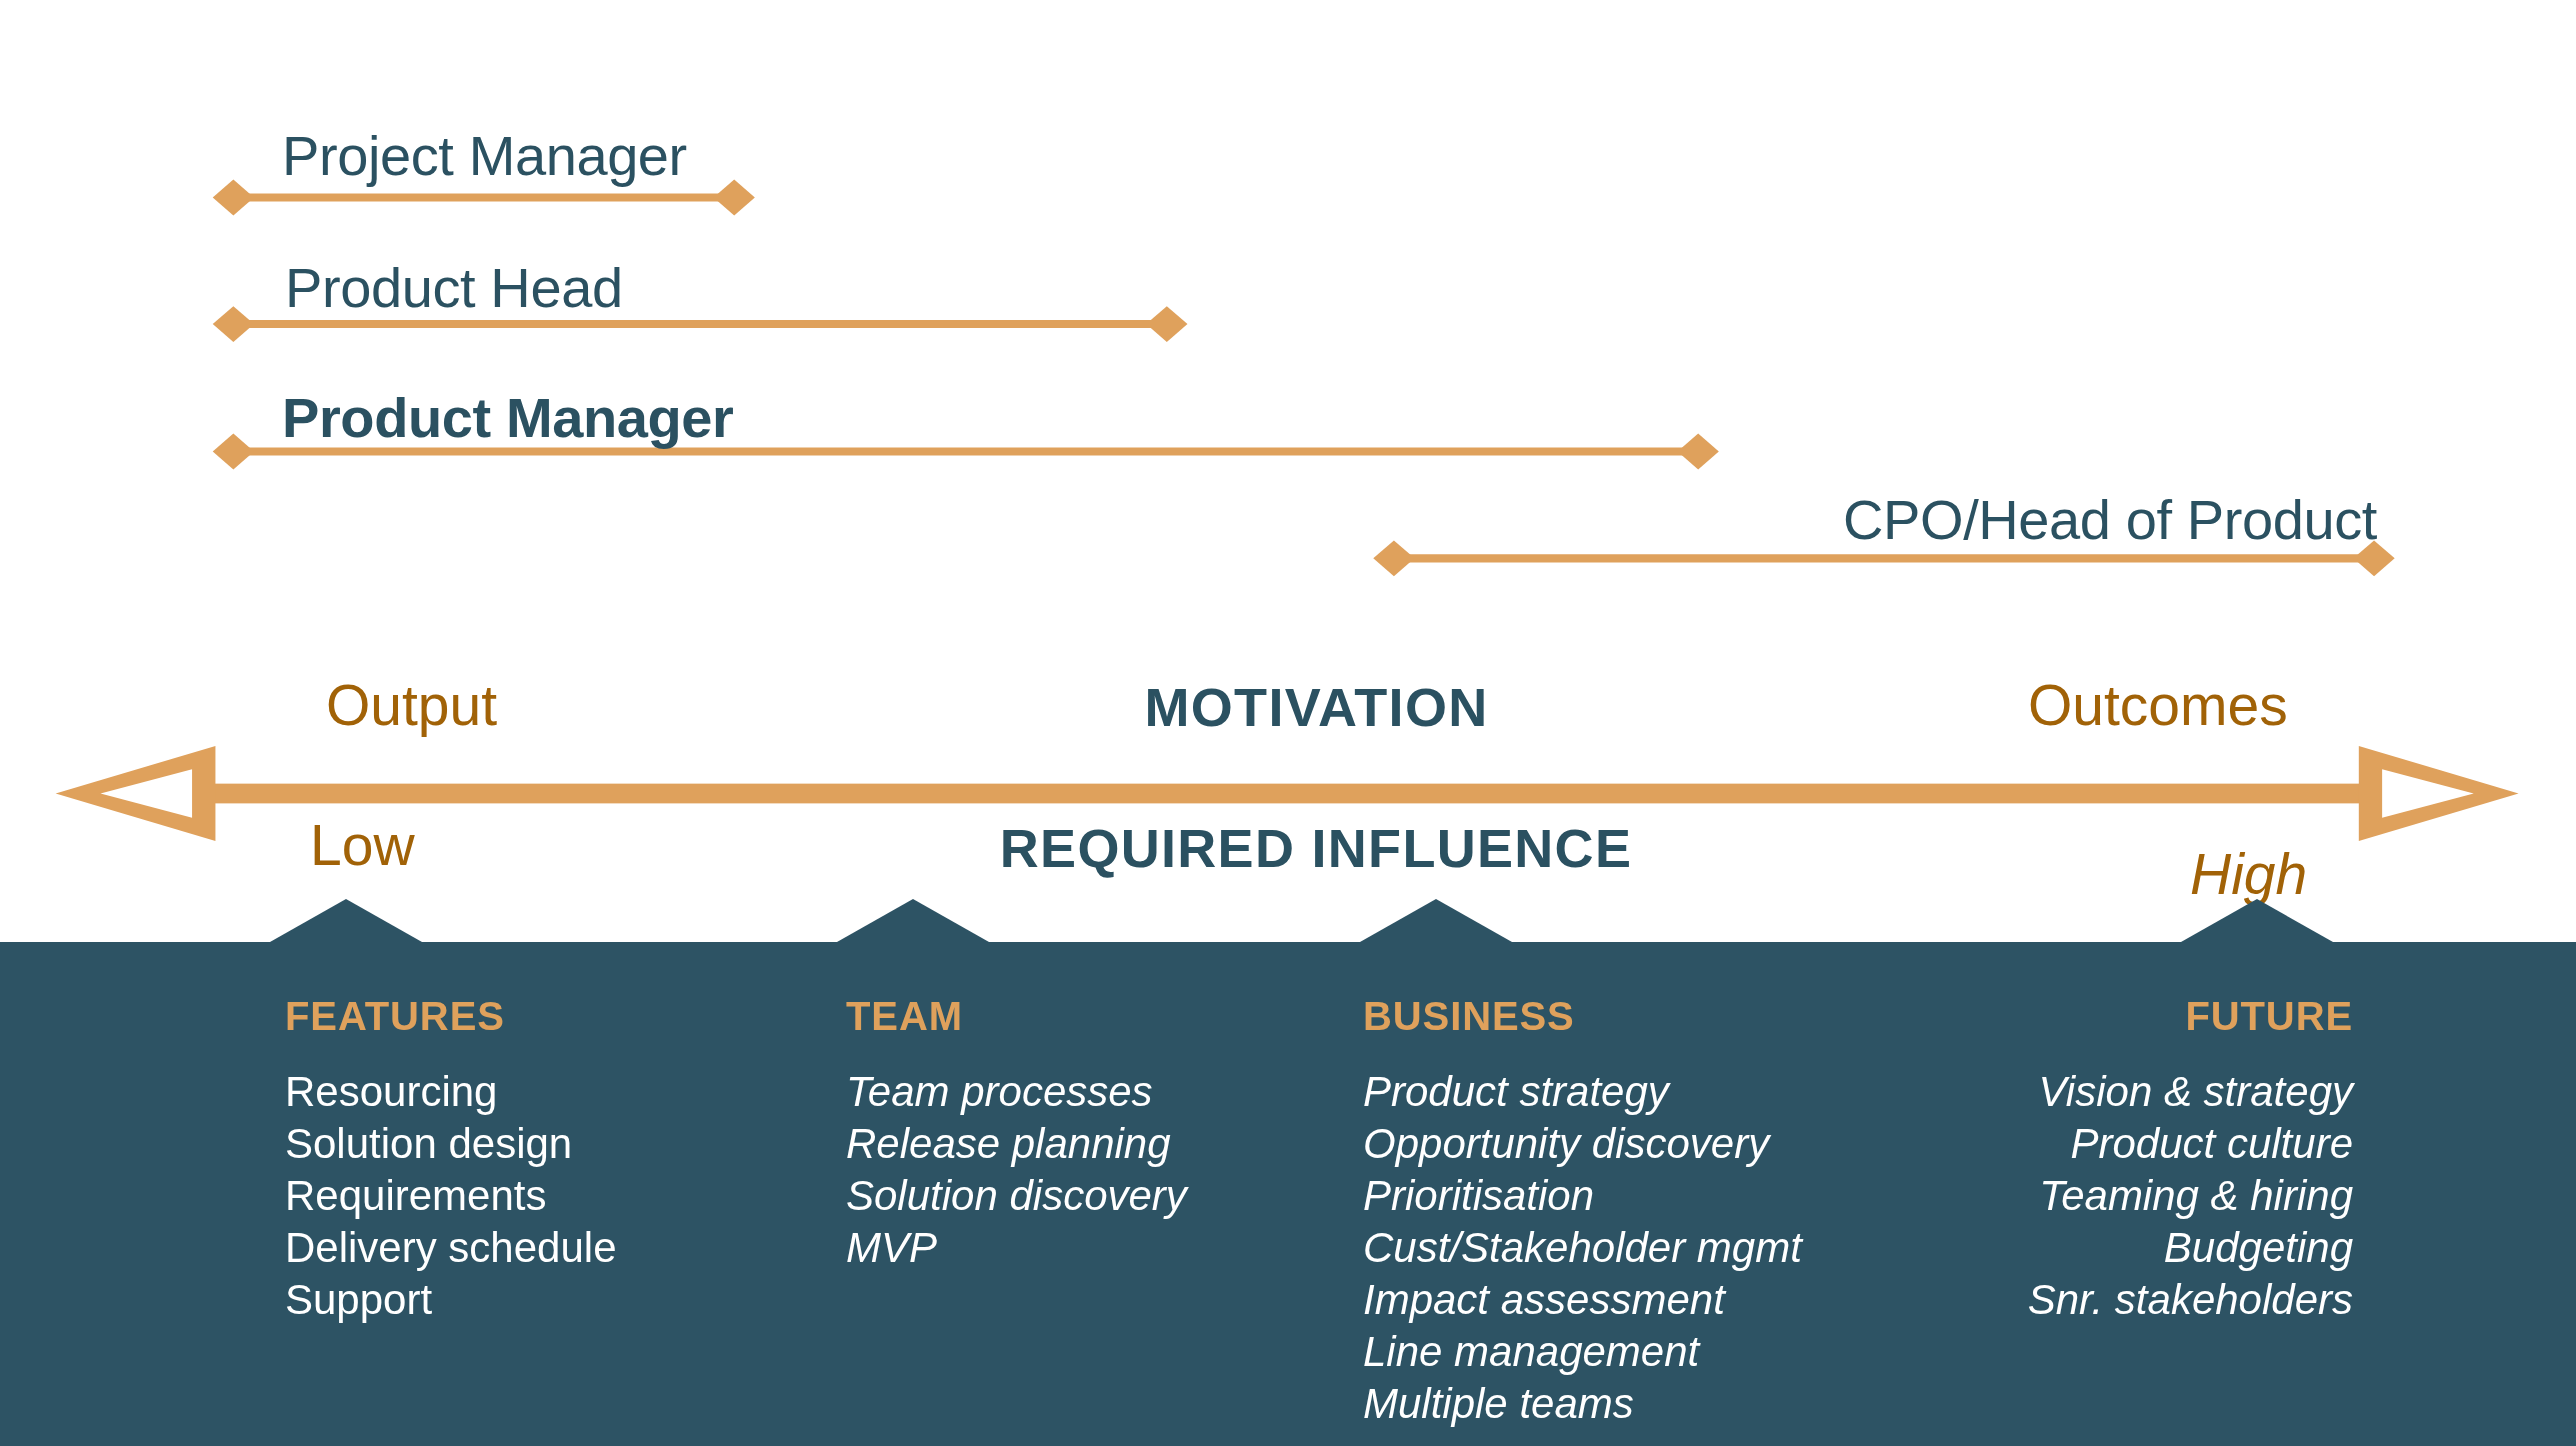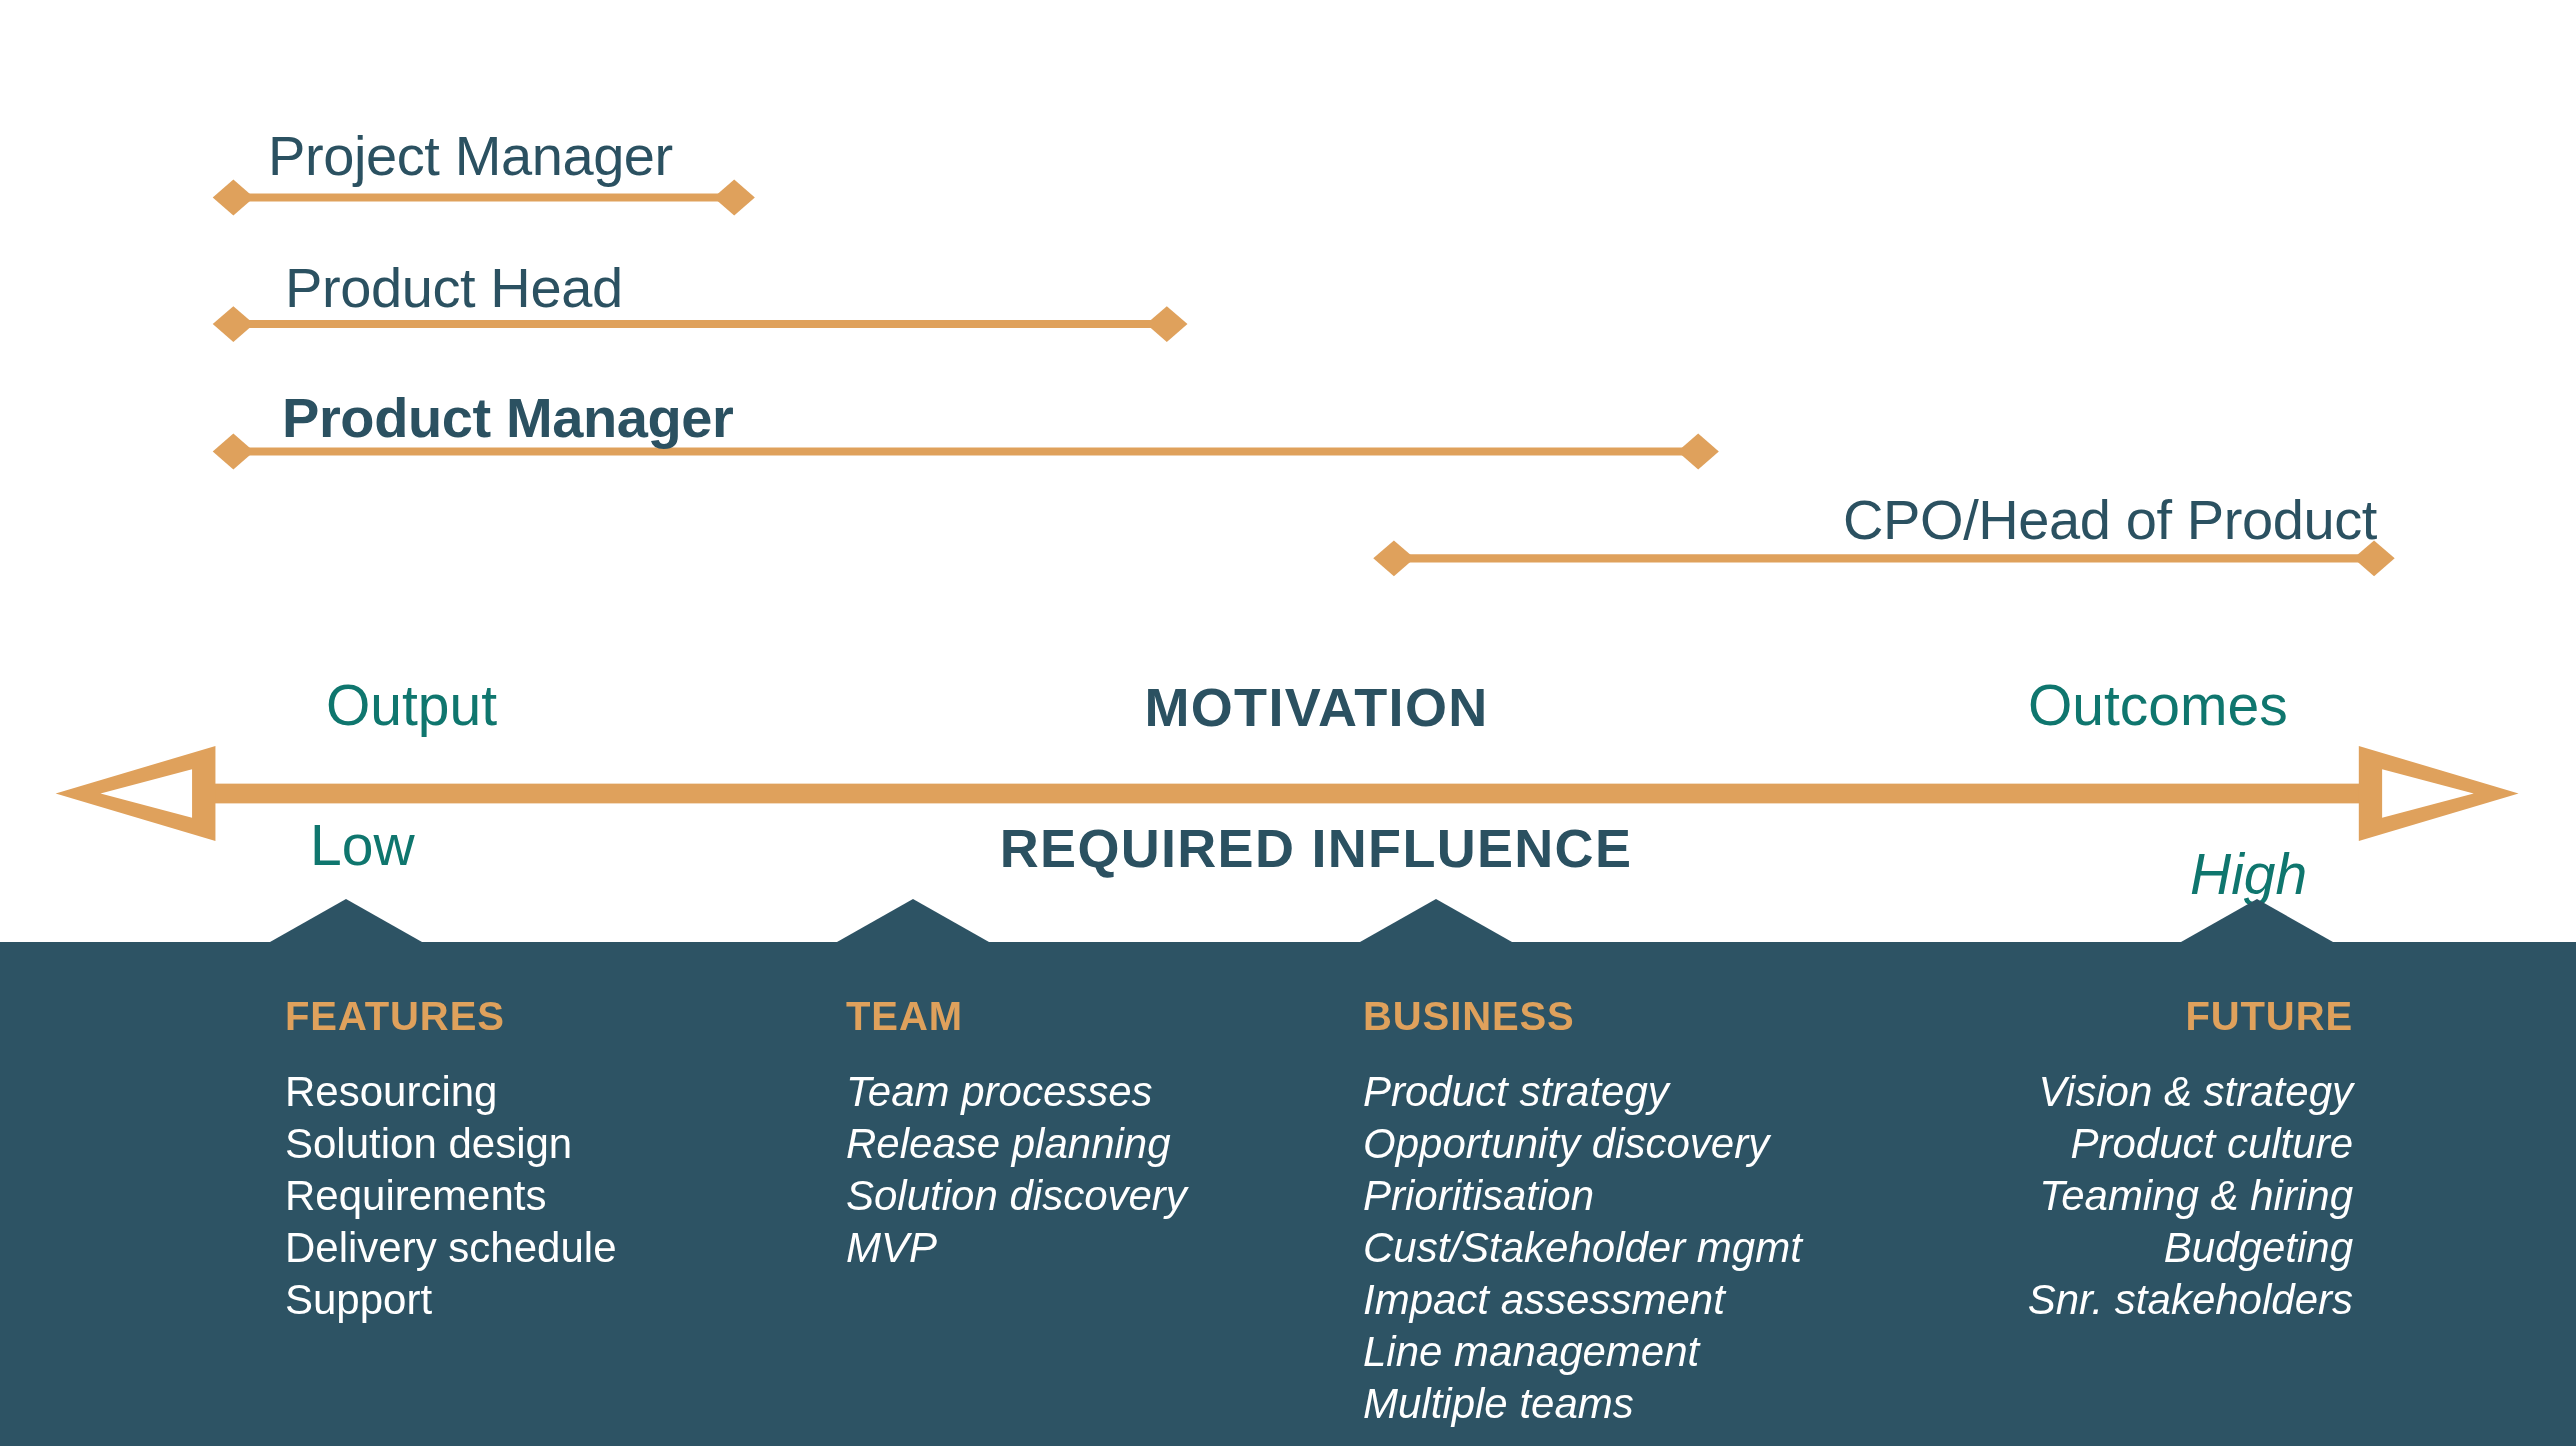--- a/index.html
+++ b/index.html
@@ -3,21 +3,21 @@
 <meta charset="utf-8">
 <style>
   html,body{margin:0;padding:0;background:#ffffff;}
   body{font-family:"Liberation Sans",sans-serif;}
   #canvas{position:relative;width:2576px;height:1447px;background:#ffffff;overflow:hidden;}
 
   
   .role-label{position:absolute;color:#2B5161;font-size:56px;line-height:59px;letter-spacing:-0.4px;white-space:nowrap;}
 
   
-  .axis-word{position:absolute;color:#0f766e;font-size:57px;line-height:61px;white-space:nowrap;}
+  .axis-word{position:absolute;color:#a16207;font-size:57px;line-height:61px;white-space:nowrap;}
   .axis-center{position:absolute;color:#2B5161;font-size:54px;line-height:57px;font-weight:700;letter-spacing:1.3px;text-align:center;white-space:nowrap;}
 
   
   .panel{position:absolute;left:0;top:942px;width:2576px;height:504px;background:#2D5364;}
   .notch{position:absolute;width:0;height:0;top:899px;
          border-left:76px solid transparent;border-right:76px solid transparent;
          border-bottom:43px solid #2D5364;}
 
   
   .col{position:absolute;top:994px;}
@@ -58,21 +58,21 @@
 
     <g>
       <rect x="232" y="873" width="2404" height="22" fill="#DFA15C"></rect>
       <polygon points="62,884 240,831 240,937" fill="#DFA15C"></polygon>
       <polygon points="112,884 214,857 214,911" fill="#ffffff"></polygon>
       <polygon points="2806,884 2628,831 2628,937" fill="#DFA15C"></polygon>
       <polygon points="2756,884 2654,857 2654,911" fill="#ffffff"></polygon>
     </g>
   </svg>
 
-  <div class="role-label" style="left:268px;top:126px;">Project Manager</div>
+  <div class="role-label" style="left:282px;top:126px;">Project Manager</div>
   <div class="role-label" style="left:285px;top:258px;">Product Head</div>
   <div class="role-label" style="left:282px;top:388px;font-weight:bold;">Product Manager</div>
   <div class="role-label" style="right:199px;top:490px;">CPO/Head of Product</div>
 
   <div class="axis-word" style="left:326px;top:675px;">Output</div>
   <div class="axis-center" style="left:1047px;width:539px;top:679px;">MOTIVATION</div>
   <div class="axis-word" style="left:2028px;top:675px;">Outcomes</div>
 
   <div class="axis-word" style="left:310px;top:815px;">Low</div>
   <div class="axis-center" style="left:957px;width:718px;top:820px;">REQUIRED INFLUENCE</div>

